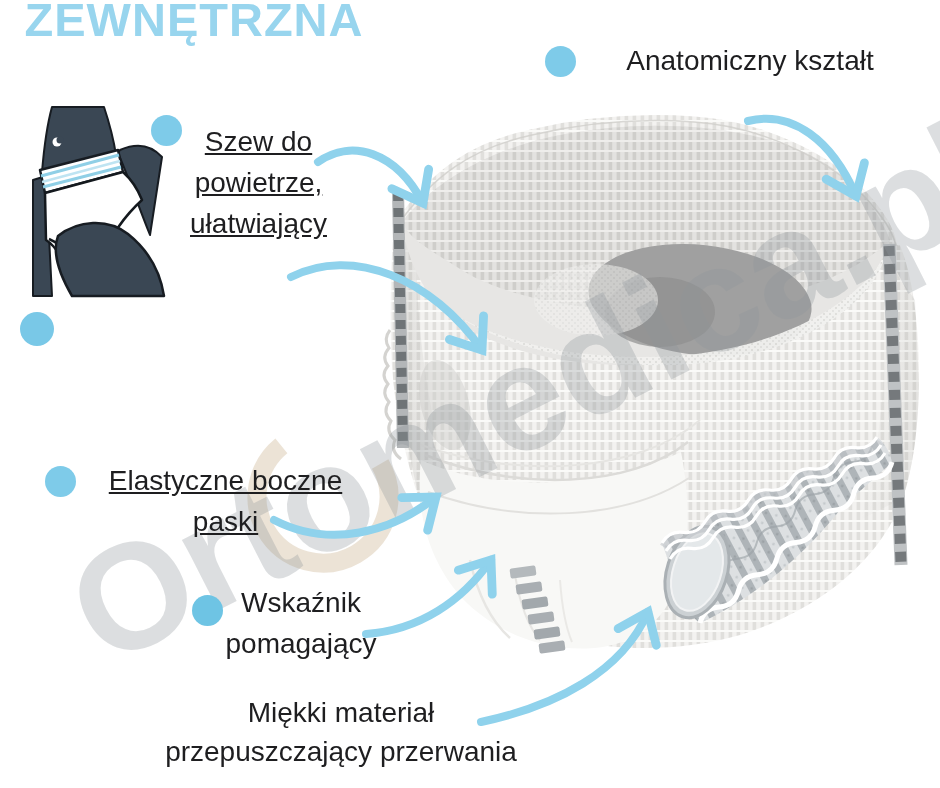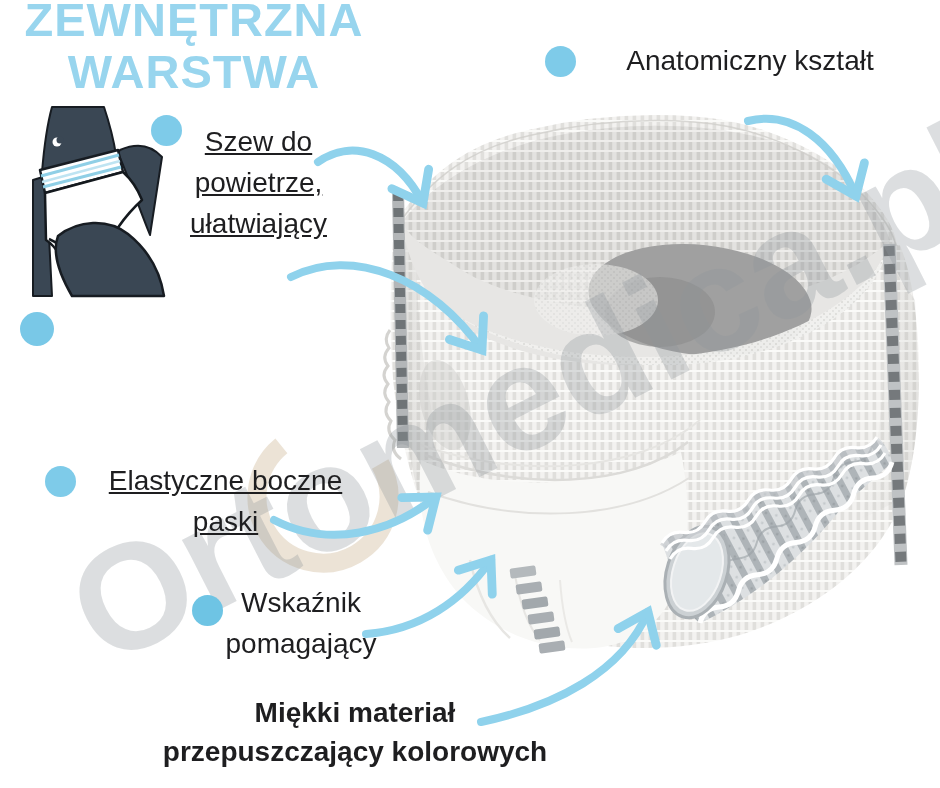--- a/index.html
+++ b/index.html
@@ -17,21 +17,21 @@
   .label{
     position:absolute;text-align:center;color:#1e1e20;
     font-size:28px;line-height:41px;font-weight:400;
   }
   .label span{display:block;}
   .lbl-anatomiczny{left:590px;top:44px;width:320px;line-height:34px;}
   .lbl-szew{left:156px;top:121px;width:205px;text-decoration:underline;}
   .lbl-system{left:52px;top:301px;width:325px;}
   .lbl-elastyczne{left:73px;top:460px;width:305px;text-decoration:underline;}
   .lbl-wskaznik{left:180px;top:582px;width:242px;}
-  .lbl-miekki{left:150px;top:693px;width:410px;line-height:39px;font-weight:bold;}
+  .lbl-miekki{left:136px;top:693px;width:410px;line-height:39px;}
   .dot{
     position:absolute;width:31px;height:31px;border-radius:50%;
     background:#7ecbe9;
   }
   .dot-anatomiczny{left:545px;top:46px;}
   .dot-szew{left:151px;top:115px;}
   .dot-system{left:20px;top:312px;width:34px;height:34px;background:#79c8e7;}
   .dot-elastyczne{left:45px;top:466px;}
   .dot-wskaznik{left:192px;top:595px;background:#6ec4e4;}
 </style>
@@ -204,21 +204,20 @@
       <path d="M748,121 C792,110 832,140 856,196" marker-end="url(#ah)"></path>
       <path d="M291,277 C352,246 432,278 482,350" marker-end="url(#ah)"></path>
       <path d="M274,520 C330,549 392,532 436,497" marker-end="url(#ah)"></path>
       <path d="M366,634 C420,630 462,601 491,560" marker-end="url(#ah)"></path>
       <path d="M481,722 C556,706 622,672 648,612" marker-end="url(#ah)"></path>
     </g>
   </svg>
 
   <h1 class="title">
     <span>ZEWNĘTRZNA</span>
-    <span>WARSTWA</span>
   </h1>
 
   <div class="dot dot-anatomiczny"></div>
   <div class="dot dot-szew"></div>
   <div class="dot dot-system"></div>
   <div class="dot dot-elastyczne"></div>
   <div class="dot dot-wskaznik"></div>
 
   <div class="label lbl-anatomiczny">
     <span>Anatomiczny kształt</span>
@@ -236,16 +235,16 @@
     <span>paski</span>
   </div>
 
   <div class="label lbl-wskaznik">
     <span>Wskaźnik</span>
     <span>pomagający</span>
   </div>
 
   <div class="label lbl-miekki">
     <span>Miękki materiał</span>
-    <span>przepuszczający kolorowych</span>
+    <span>przepuszczający przerwania</span>
   </div>
 
 </div>
 
 </body></html>

